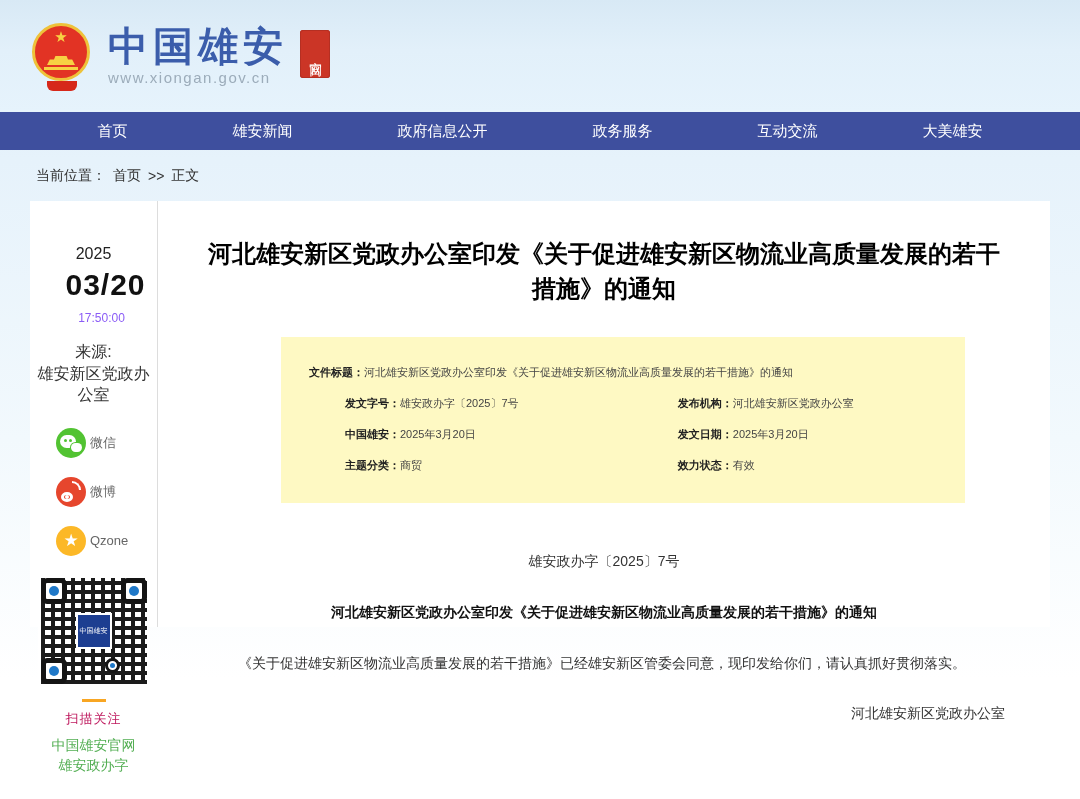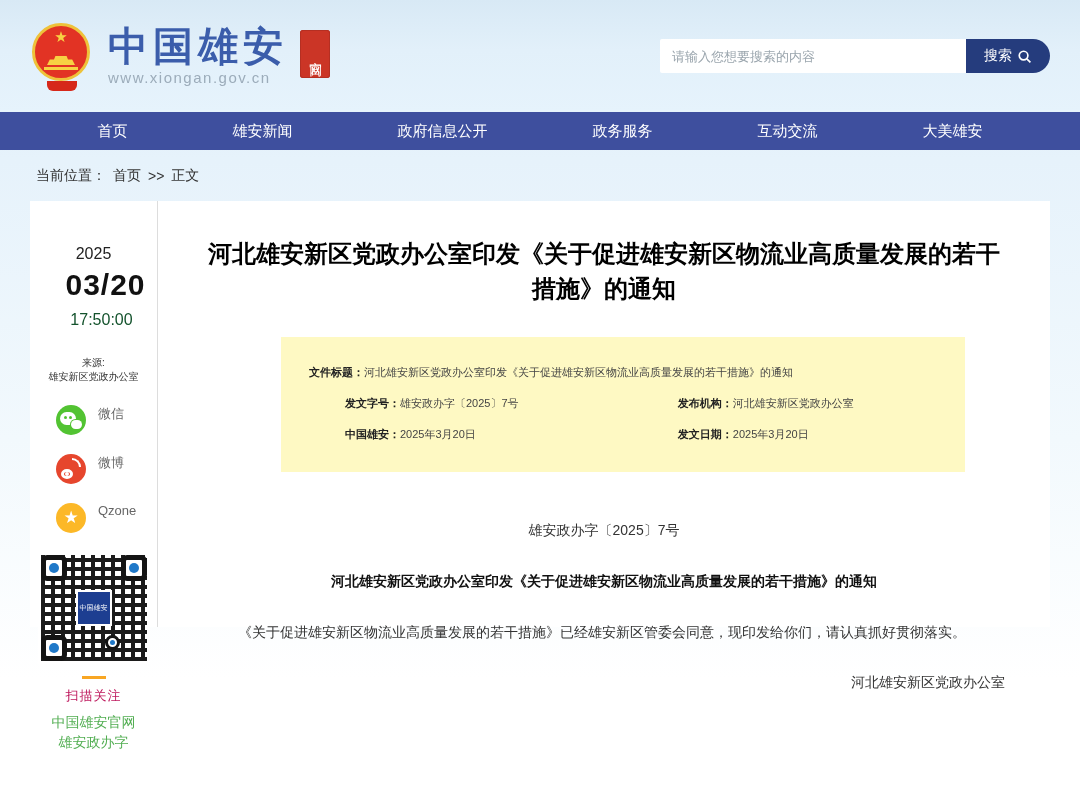--- a/index.html
+++ b/index.html
@@ -46,24 +46,24 @@
   
   .breadcrumb { height:51px; display:flex; align-items:center; padding:0 36px;
     font-size:14px; color:#333; gap:7px; }
 
   
   .card { margin:0 30px; background:#fff; display:flex; height:426px; }
   .side { width:128px; flex-shrink:0; border-right:1px solid #ddd; padding-top:44px;
     text-align:center; }
   .side-year { font-size:16px; color:#222; }
   .side-date { font-size:30px; font-weight:bold; color:#111; margin-top:5px; letter-spacing:1px;margin-left:24px; }
-  .side-time { font-size:16px; color:#14532d; margin-top:9px;padding-left:16px; }
-  .side-source { font-size:10px; color:#333; margin-top:27px; line-height:1.35; }
+  .side-time { font-size:12px; color:#8b5cf6; margin-top:9px;padding-left:16px; }
+  .side-source { font-size:16px; color:#333; margin-top:16px; line-height:1.35; }
   .share { margin-top:22px; }
-  .share-row { display:flex; gap:12px; margin:0 0 19px 26px; cursor:pointer; }
+  .share-row { display:flex; align-items:center; gap:4px; margin:0 0 19px 26px; cursor:pointer; }
   .share-icon { width:30px; height:30px; border-radius:50%; position:relative; flex-shrink:0; }
   .share-label { font-size:13px; color:#666; }
   .ic-wechat { background:#52c332; }
   .wx-b1 { position:absolute; width:16px; height:13px; background:#fff; border-radius:7px;
     top:7px; left:4px; }
   .wx-b1 i, .wx-b1 b { position:absolute; width:3px; height:3px; background:#52c332;
     border-radius:50%; top:4px; }
   .wx-b1 i { left:4px; } .wx-b1 b { left:9px; }
   .wx-b2 { position:absolute; width:11px; height:9px; background:#fff; border-radius:5px;
     right:4px; bottom:6px; box-shadow:0 0 0 1px #52c332; }
@@ -128,30 +128,20 @@
       <div class="emblem-gate"></div>
       <div class="emblem-base"></div>
     </div>
     <div class="emblem-ribbon"></div>
   </div>
   <div class="logo-text">
     <div class="site-name">中国雄安</div>
     <div class="site-url">www.xiongan.gov.cn</div>
   </div>
   <div class="seal">官网</div>
-  <div class="search-wrap">
-    <input class="search-input" type="text" placeholder="请输入您想要搜索的内容" style="">
-    <button class="search-btn">
-      <span>搜索</span>
-      <svg width="15" height="15" viewBox="0 0 16 16">
-        <circle cx="7" cy="7" r="4.6" stroke="#fff" stroke-width="1.8" fill="none"></circle>
-        <line x1="10.5" y1="10.5" x2="14.3" y2="14.3" stroke="#fff" stroke-width="1.8"></line>
-      </svg>
-    </button>
-  </div>
 </div>
 
 <div class="navbar">
   <div class="nav-item">首页</div>
   <div class="nav-item">雄安新闻</div>
   <div class="nav-item">政府信息公开</div>
   <div class="nav-item">政务服务</div>
   <div class="nav-item">互动交流</div>
   <div class="nav-item">大美雄安</div>
 </div>
@@ -246,20 +236,30 @@
       <div class="meta-row">
         <div class="meta-item left">
           <span class="meta-label">中国雄安：</span>
           <span class="meta-value">2025年3月20日</span>
         </div>
         <div class="meta-item">
           <span class="meta-label">发文日期：</span>
           <span class="meta-value">2025年3月20日</span>
         </div>
       </div>
+      <div class="meta-row">
+        <div class="meta-item left">
+          <span class="meta-label">主题分类：</span>
+          <span class="meta-value">商贸</span>
+        </div>
+        <div class="meta-item">
+          <span class="meta-label">效力状态：</span>
+          <span class="meta-value">有效</span>
+        </div>
+      </div>
     </div>
 
     <div class="doc-num">雄安政办字〔2025〕7号</div>
     <div class="body-heading">河北雄安新区党政办公室印发《关于促进雄安新区物流业高质量发展的若干措施》的通知</div>
     <p class="para indent">《关于促进雄安新区物流业高质量发展的若干措施》已经雄安新区管委会同意，现印发给你们，请认真抓好贯彻落实。</p>
     <div class="sign-line">河北雄安新区党政办公室</div>
 
   </div>
 </div>
 

